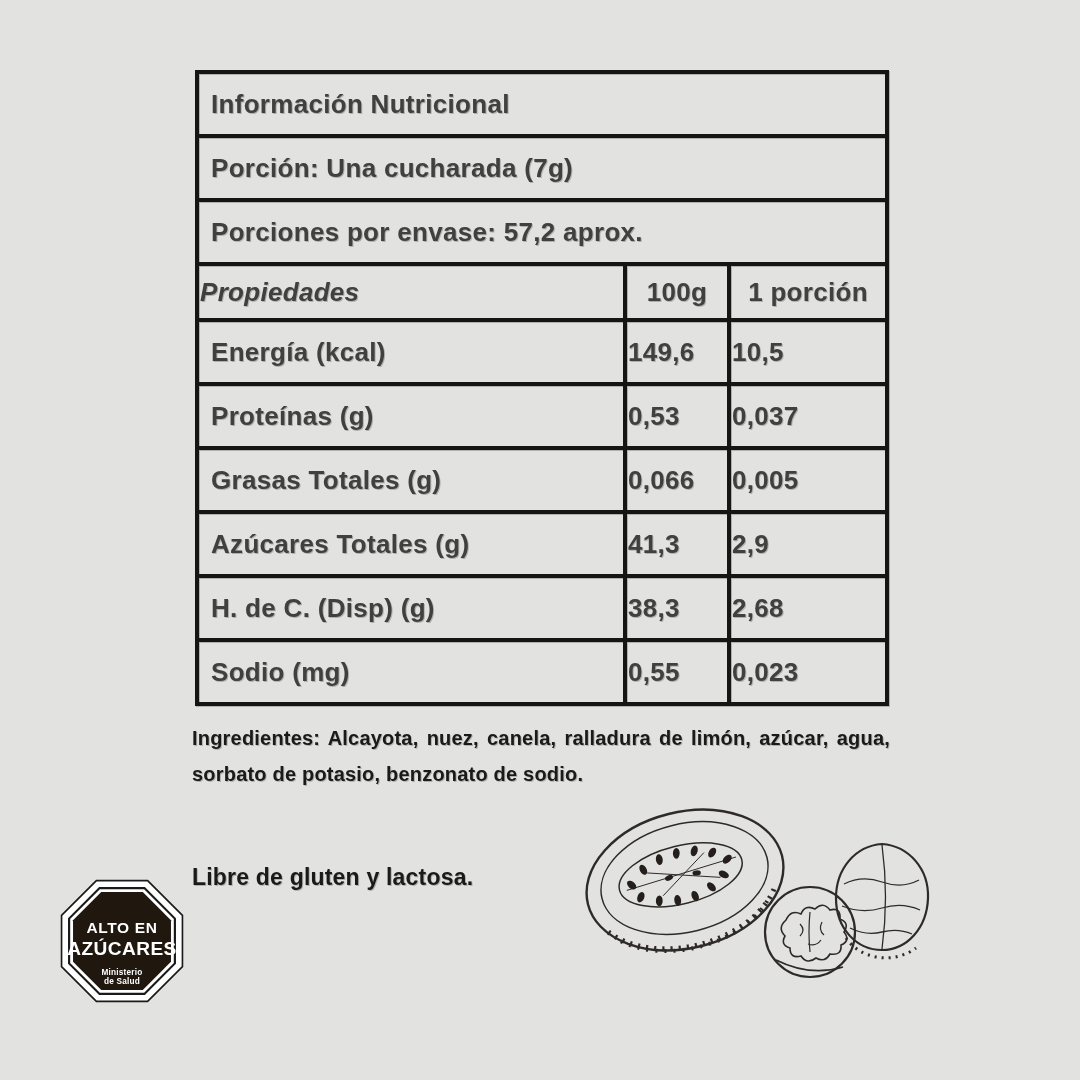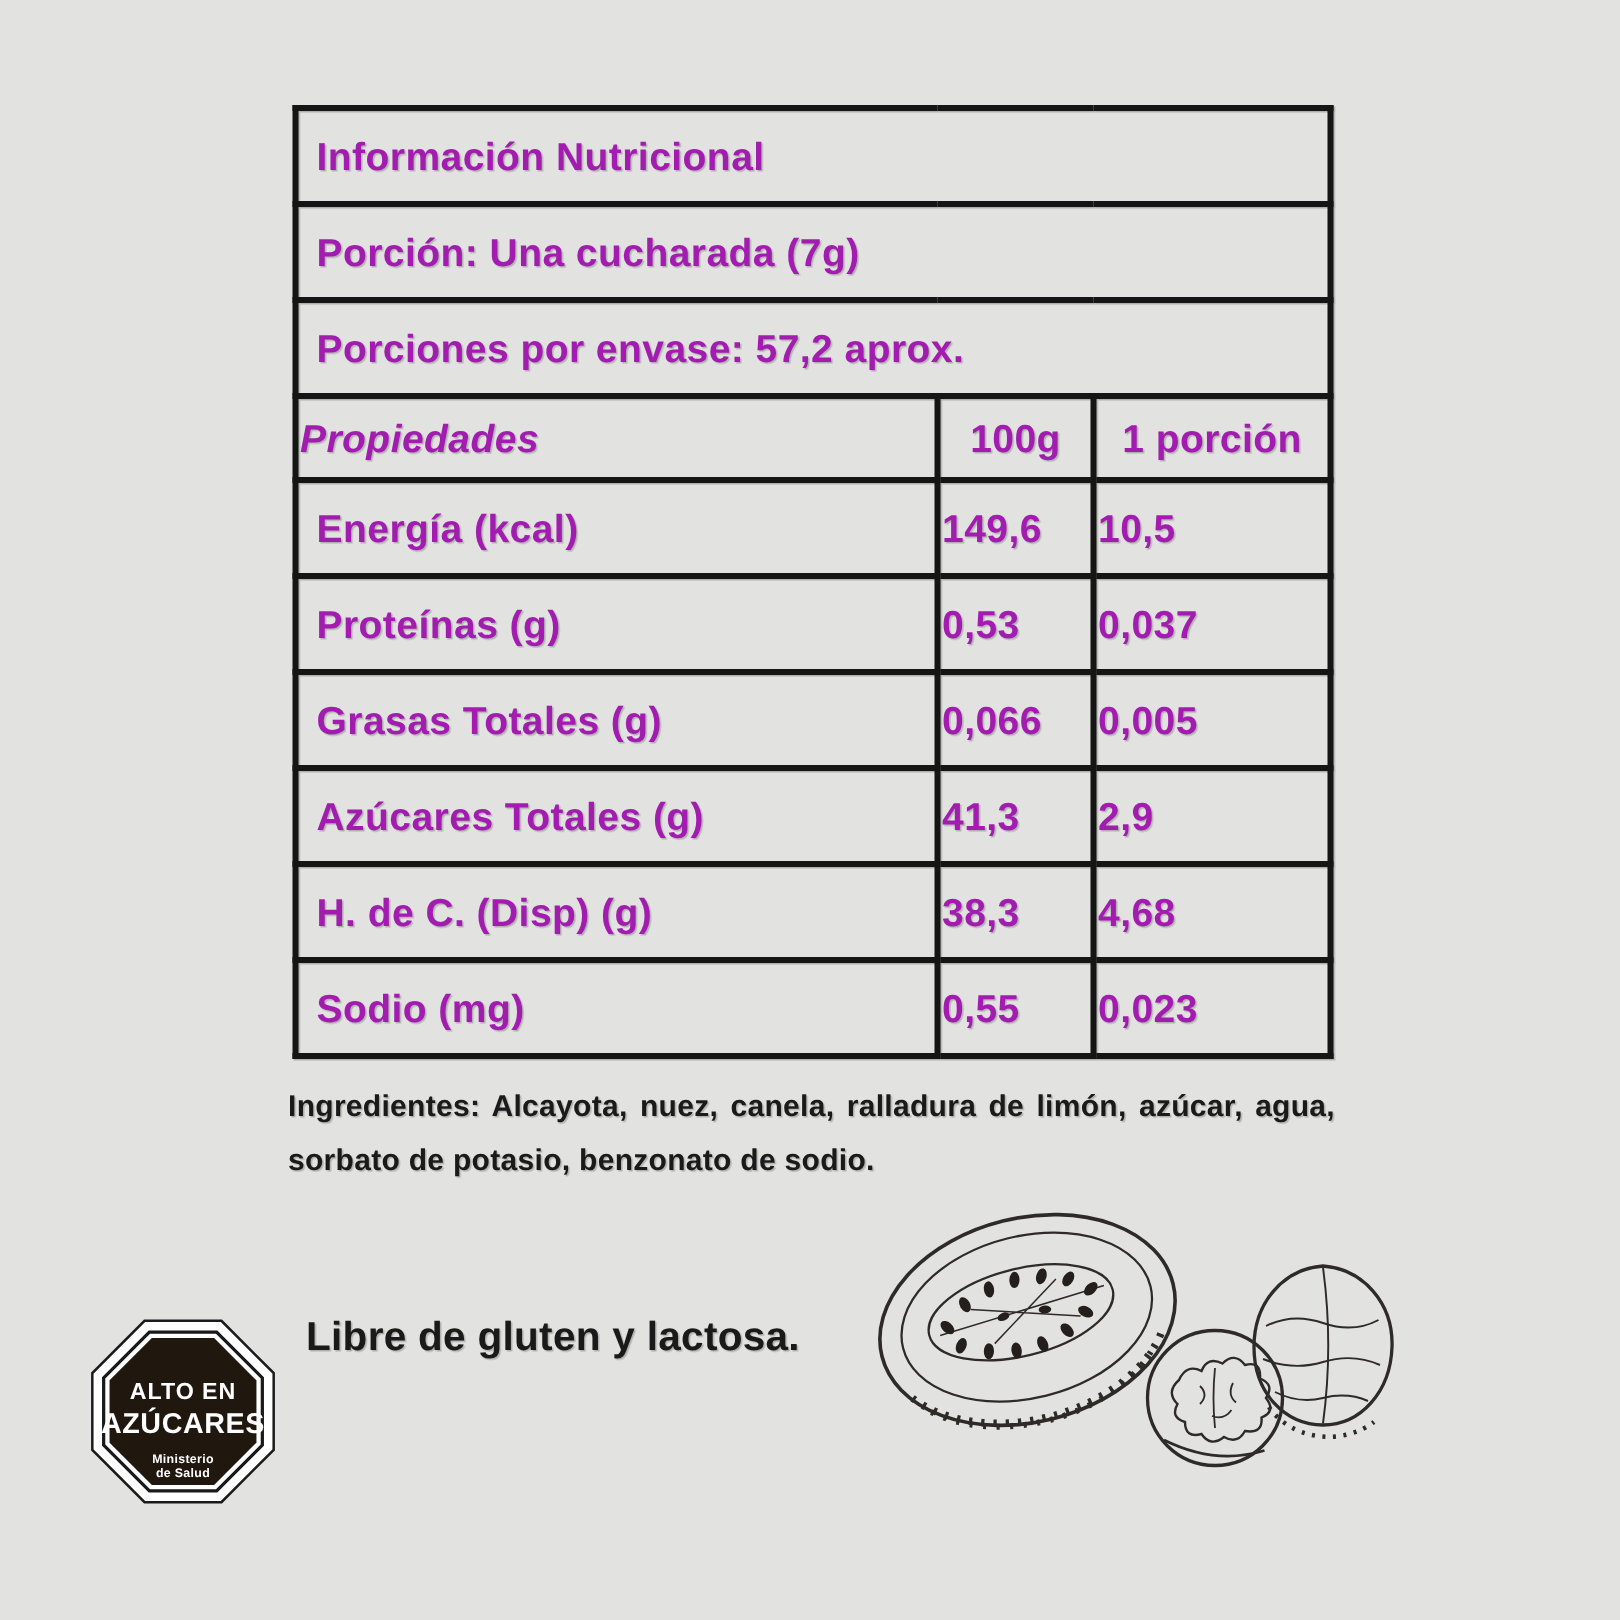--- a/index.html
+++ b/index.html
@@ -20,39 +20,39 @@
   
   .nutri-wrap{
     position:absolute;left:195px;top:70px;
     filter:drop-shadow(1.5px 1.5px 0.5px rgba(0,0,0,0.22));
   }
   table.nutri{
     border-collapse:collapse;table-layout:fixed;width:690px;
   }
   table.nutri td,table.nutri th{
     border:4px solid #151515;
-    font-size:26px;letter-spacing:.3px;color:#a21caf;
+    font-size:26px;letter-spacing:.3px;color:#404040;
     background:transparent;
   }
   td.full{ text-align:left;padding:8px 12px;height:44px; }
   td.prop-head{ text-align:left;height:50px;font-style:italic; }
   td.col-head{ text-align:center;height:50px; }
   td.row-label{ text-align:left;padding-left:12px;height:58px; }
   td.val{ text-align:left;font-size:25px;height:58px; }
 
   
   .ingredients{
     position:absolute;left:192px;top:720px;width:698px;
     font-size:20px;line-height:36px;text-align:justify;
     letter-spacing:.2px;margin:0;
     filter:drop-shadow(1px 1px 0.5px rgba(0,0,0,0.22));
   }
   .claim{
     position:absolute;left:192px;top:864px;width:500px;
-    font-size:27px;margin:12px;letter-spacing:.2px;
+    font-size:23px;margin:0;letter-spacing:.2px;
     filter:drop-shadow(1px 1px 0.5px rgba(0,0,0,0.22));
   }
 
   
   .seal{position:absolute;left:60px;top:879px;width:124px;height:124px;}
   .seal text{
     font-family:"Liberation Sans", sans-serif;font-weight:700;
     fill:var(--seal-text);
   }
   .seal .t1{font-size:15px;letter-spacing:.6px;}
@@ -107,21 +107,21 @@
           <td class="val">0,005</td>
         </tr>
         <tr>
           <td class="row-label">Azúcares Totales (g)</td>
           <td class="val">41,3</td>
           <td class="val">2,9</td>
         </tr>
         <tr>
           <td class="row-label">H. de C. (Disp) (g)</td>
           <td class="val">38,3</td>
-          <td class="val">4,68</td>
+          <td class="val">2,68</td>
         </tr>
         <tr>
           <td class="row-label">Sodio (mg)</td>
           <td class="val">0,55</td>
           <td class="val">0,023</td>
         </tr>
       </tbody>
     </table>
   </div>
 

